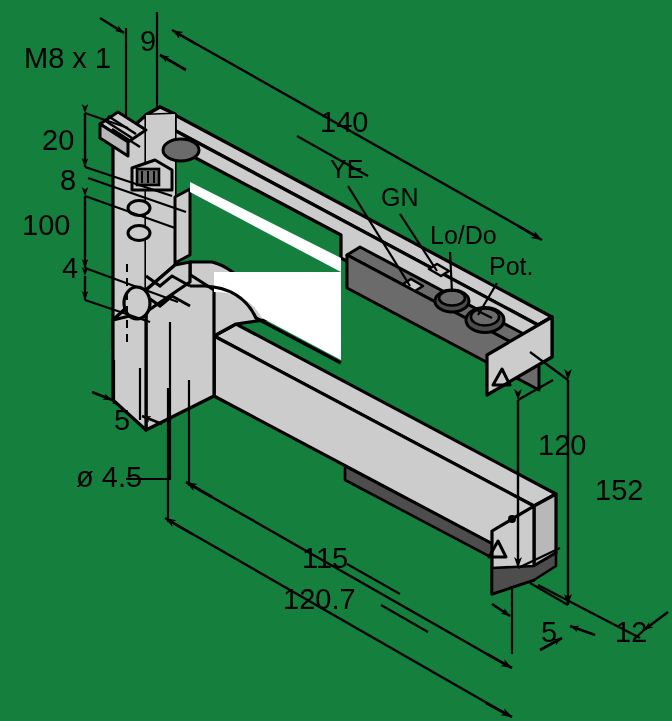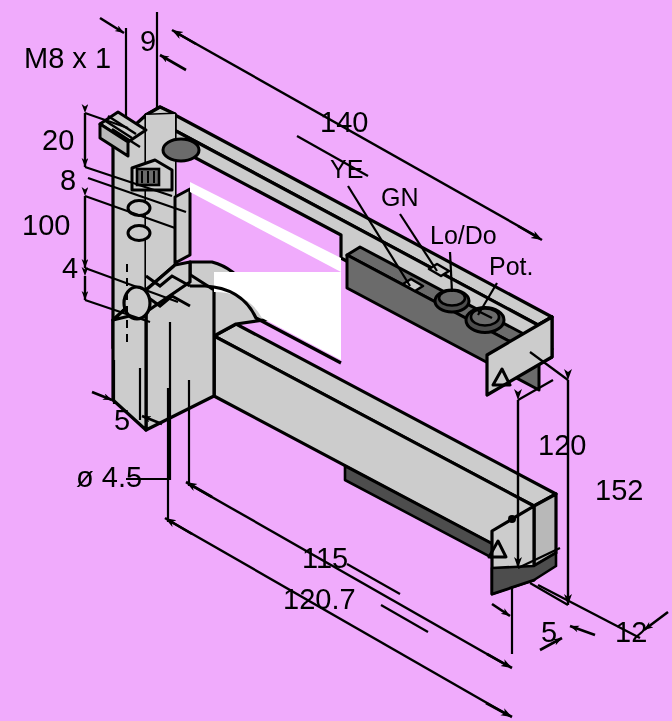--- a/index.html
+++ b/index.html
@@ -1,18 +1,18 @@
 <!DOCTYPE html>
 <html><head>
 <meta charset="utf-8">
 <style>
   html,body{margin:0;padding:0;background:#ffffff;}
   body{width:672px;height:721px;overflow:hidden;
        font-family:"Liberation Sans","DejaVu Sans",sans-serif;}
-  #stage{position:relative;width:672px;height:721px;background:#f0abfc;}
+  #stage{position:relative;width:672px;height:721px;background:#15803d;}
   #stage svg{position:absolute;left:0;top:0;}
   .dimtext{font-family:"Liberation Sans","DejaVu Sans",sans-serif;
            font-size:29px;fill:#000;dominant-baseline:middle;}
   .labeltext{font-family:"Liberation Sans","DejaVu Sans",sans-serif;
              font-size:25px;fill:#000;dominant-baseline:middle;}
 </style>
 </head>
 <body>
 
 <div id="stage">

